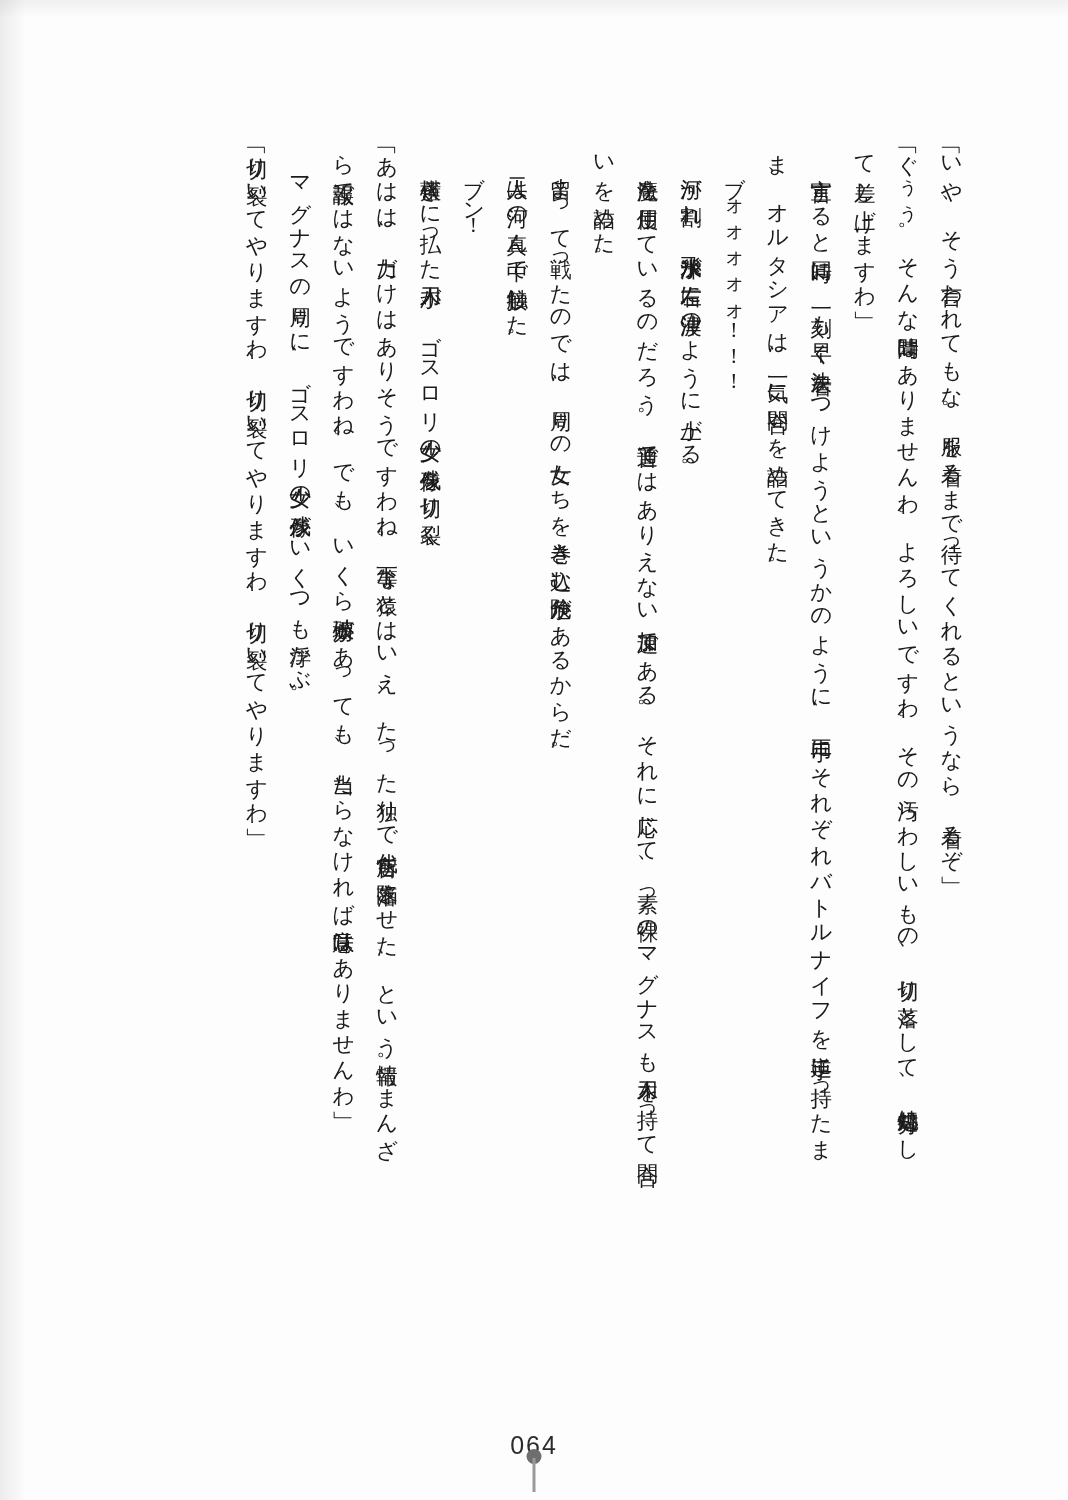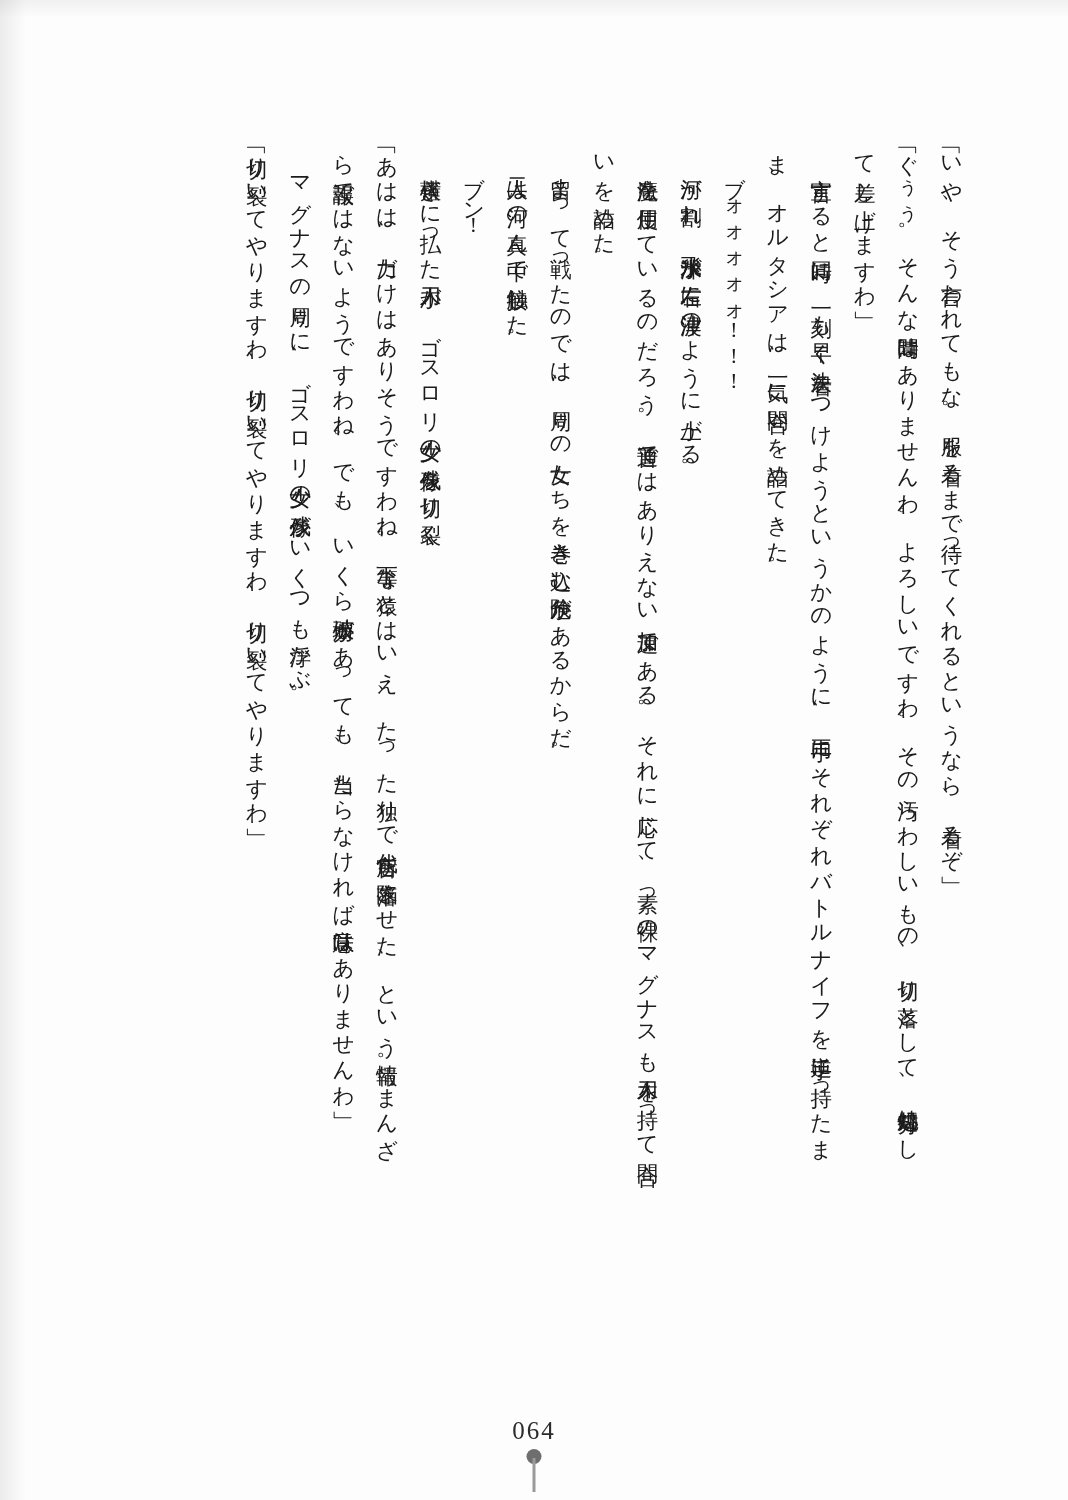--- a/index.html
+++ b/index.html
@@ -39,23 +39,23 @@
     margin: 0;
     text-indent: 0;
   }
   .text-block p.indent {
     text-indent: 1em;
   }
   .page-number {
     position: absolute;
     left: 0;
     right: 0;
-    bottom: 55px;
+    bottom: 40px;
     text-align: center;
-    font-family: Liberation Serif, serif;
+    font-family: Liberation Sans, sans-serif;
     font-size: 25px;
     letter-spacing: 0.08em;
     color: #2b2b2b;
   }
   .footer-mark {
     position: absolute;
     left: 50%;
     bottom: 8px;
     transform: translateX(-50%);
     width: 3px;

